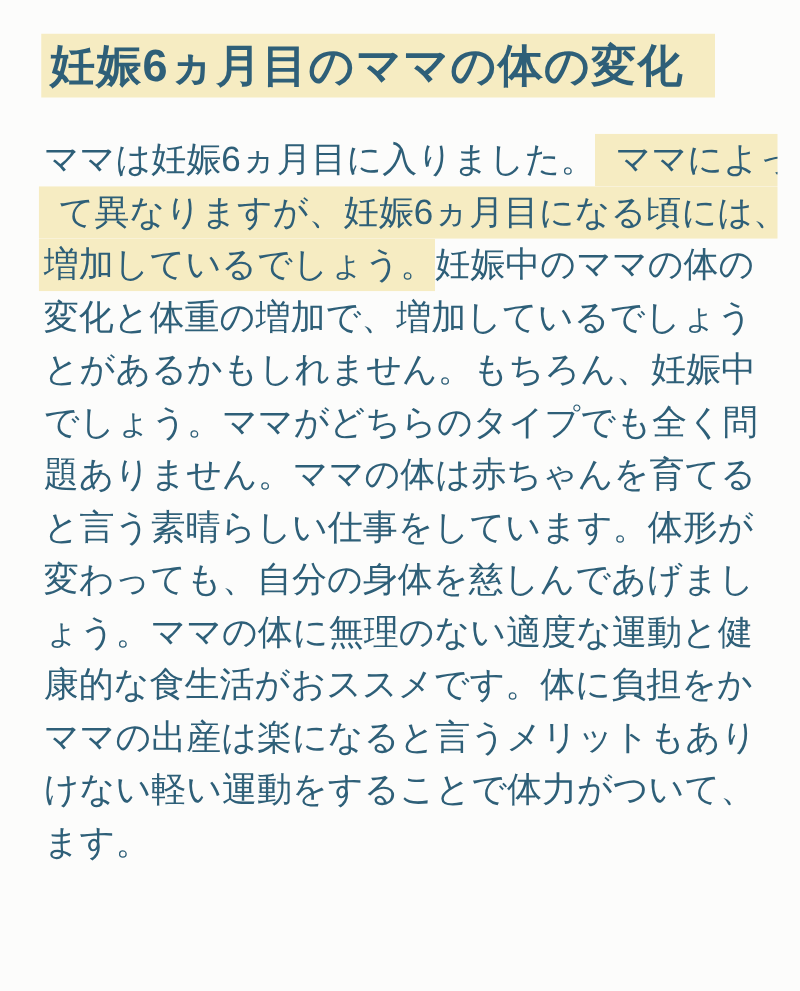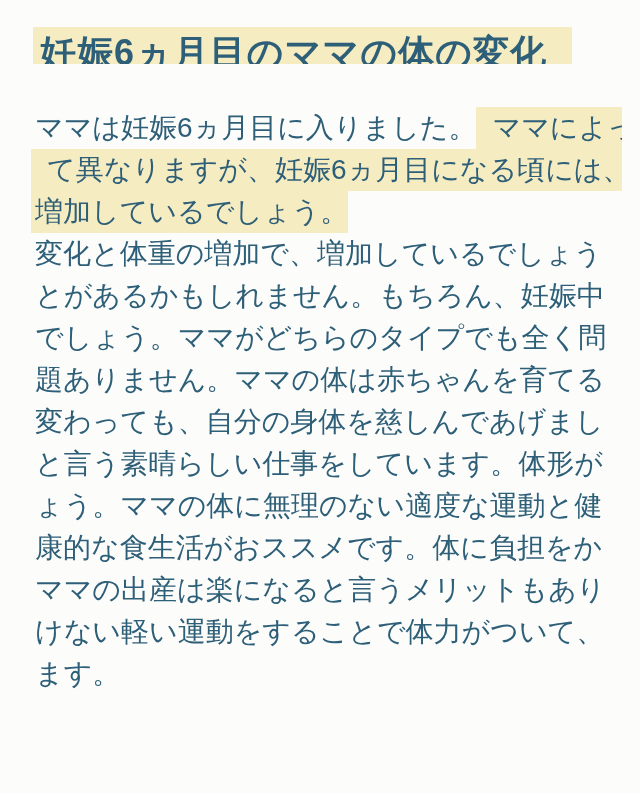--- a/index.html
+++ b/index.html
@@ -23,21 +23,21 @@
   .title-wrap {
     position: absolute;
     left: 33px;
     top: 27px;
   }
   h1.page-title {
     margin: 0;
     display: inline-block;
     box-sizing: border-box;
     width: 539px;
-    height: 37px;
+    height: 51px;
     line-height: 51px;
     background: var(--hl);
     font-size: 36px;
     font-weight: bold;
     letter-spacing: 1px;
     padding: 0 10px 0 7px;
     white-space: nowrap;
     overflow: hidden;
   }
   .article {
@@ -72,25 +72,25 @@
 </head>
 <body>
 
 <div class="title-wrap">
   <h1 class="page-title">妊娠6ヵ月目のママの体の変化</h1>
 </div>
 
 <div class="article">
     <div class="line"><span class="seg">ママは妊娠6ヵ月目に入りました。</span><span class="seg hl fill">ママによっ</span></div>
     <div class="line"><span class="seg hl fill">て異なりますが、妊娠6ヵ月目になる頃には、</span></div>
-    <div class="line"><span class="seg hl">増加しているでしょう。</span></div>
+    <div class="line"><span class="seg hl">増加しているでしょう。</span><span class="seg">妊娠中のママの体の</span></div>
     <div class="line"><span class="seg">変化と体重の増加で、増加しているでしょう</span></div>
     <div class="line"><span class="seg">とがあるかもしれません。もちろん、妊娠中</span></div>
     <div class="line"><span class="seg">でしょう。ママがどちらのタイプでも全く問</span></div>
     <div class="line"><span class="seg">題ありません。ママの体は赤ちゃんを育てる</span></div>
+    <div class="line"><span class="seg">と言う素晴らしい仕事をしています。体形が</span></div>
     <div class="line"><span class="seg">変わっても、自分の身体を慈しんであげまし</span></div>
-    <div class="line"><span class="seg">と言う素晴らしい仕事をしています。体形が</span></div>
     <div class="line"><span class="seg">ょう。ママの体に無理のない適度な運動と健</span></div>
     <div class="line"><span class="seg">康的な食生活がおススメです。体に負担をか</span></div>
     <div class="line"><span class="seg">ママの出産は楽になると言うメリットもあり</span></div>
     <div class="line"><span class="seg">けない軽い運動をすることで体力がついて、</span></div>
     <div class="line"><span class="seg">ます。</span></div>
   </div>
 
 </body></html>

